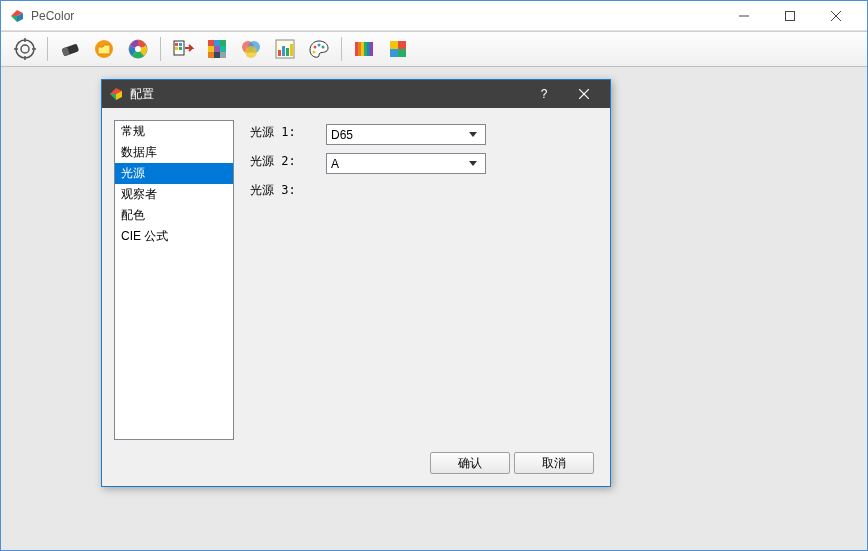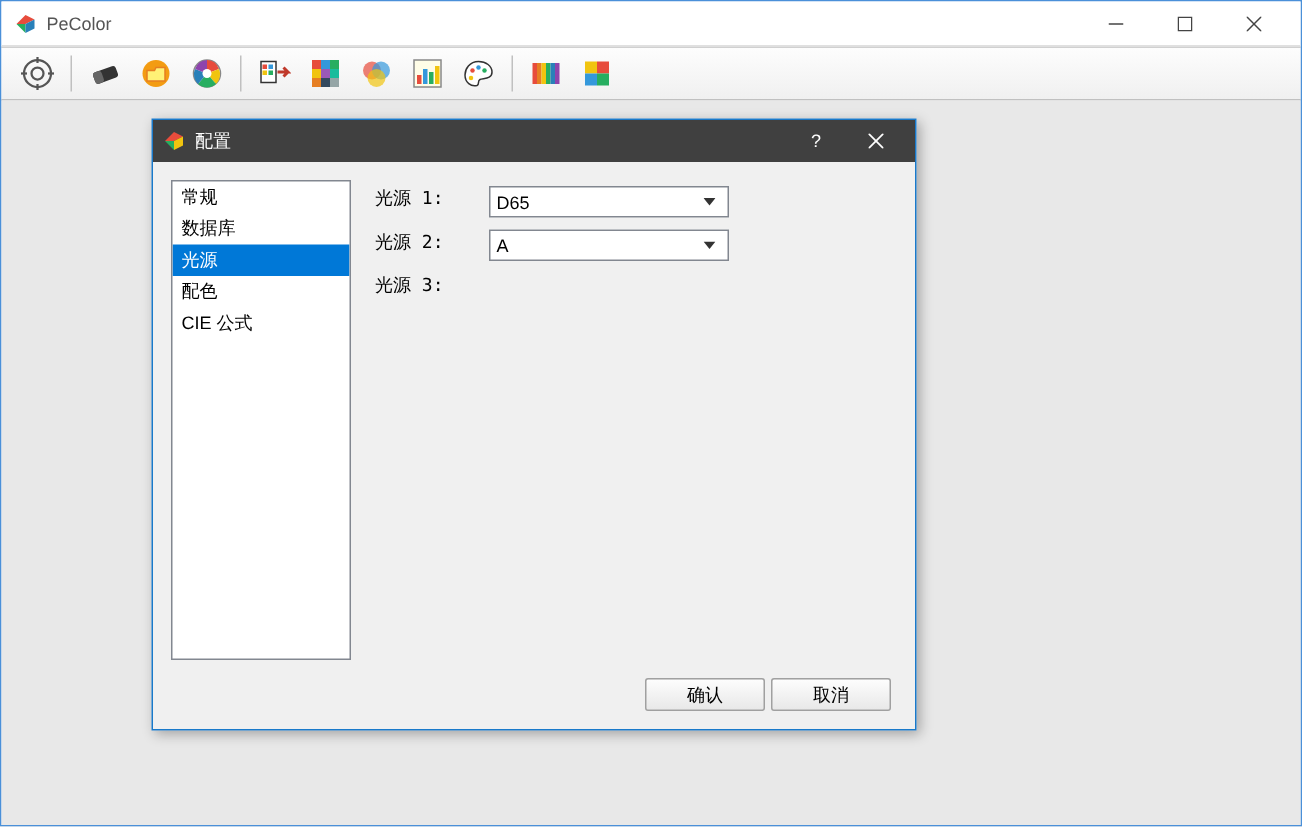--- a/index.html
+++ b/index.html
@@ -208,20 +208,21 @@
           </div>
       </div>
 
       <div class="dialog-body">
         <div class="dialog-main">
 
           <div class="category-list">
             <div class="cat-item">常规</div>
             <div class="cat-item">数据库</div>
             <div class="cat-item selected">光源</div>
+            <div class="cat-item">观察者</div>
             <div class="cat-item">配色</div>
             <div class="cat-item">CIE 公式</div>
           </div>
 
           <div class="settings-panel">
             <div class="setting-row">
               <span class="label">光源 1:</span>
               <div class="combo">
                 <span class="combo-val">D65</span>
                 <span class="combo-arrow">

